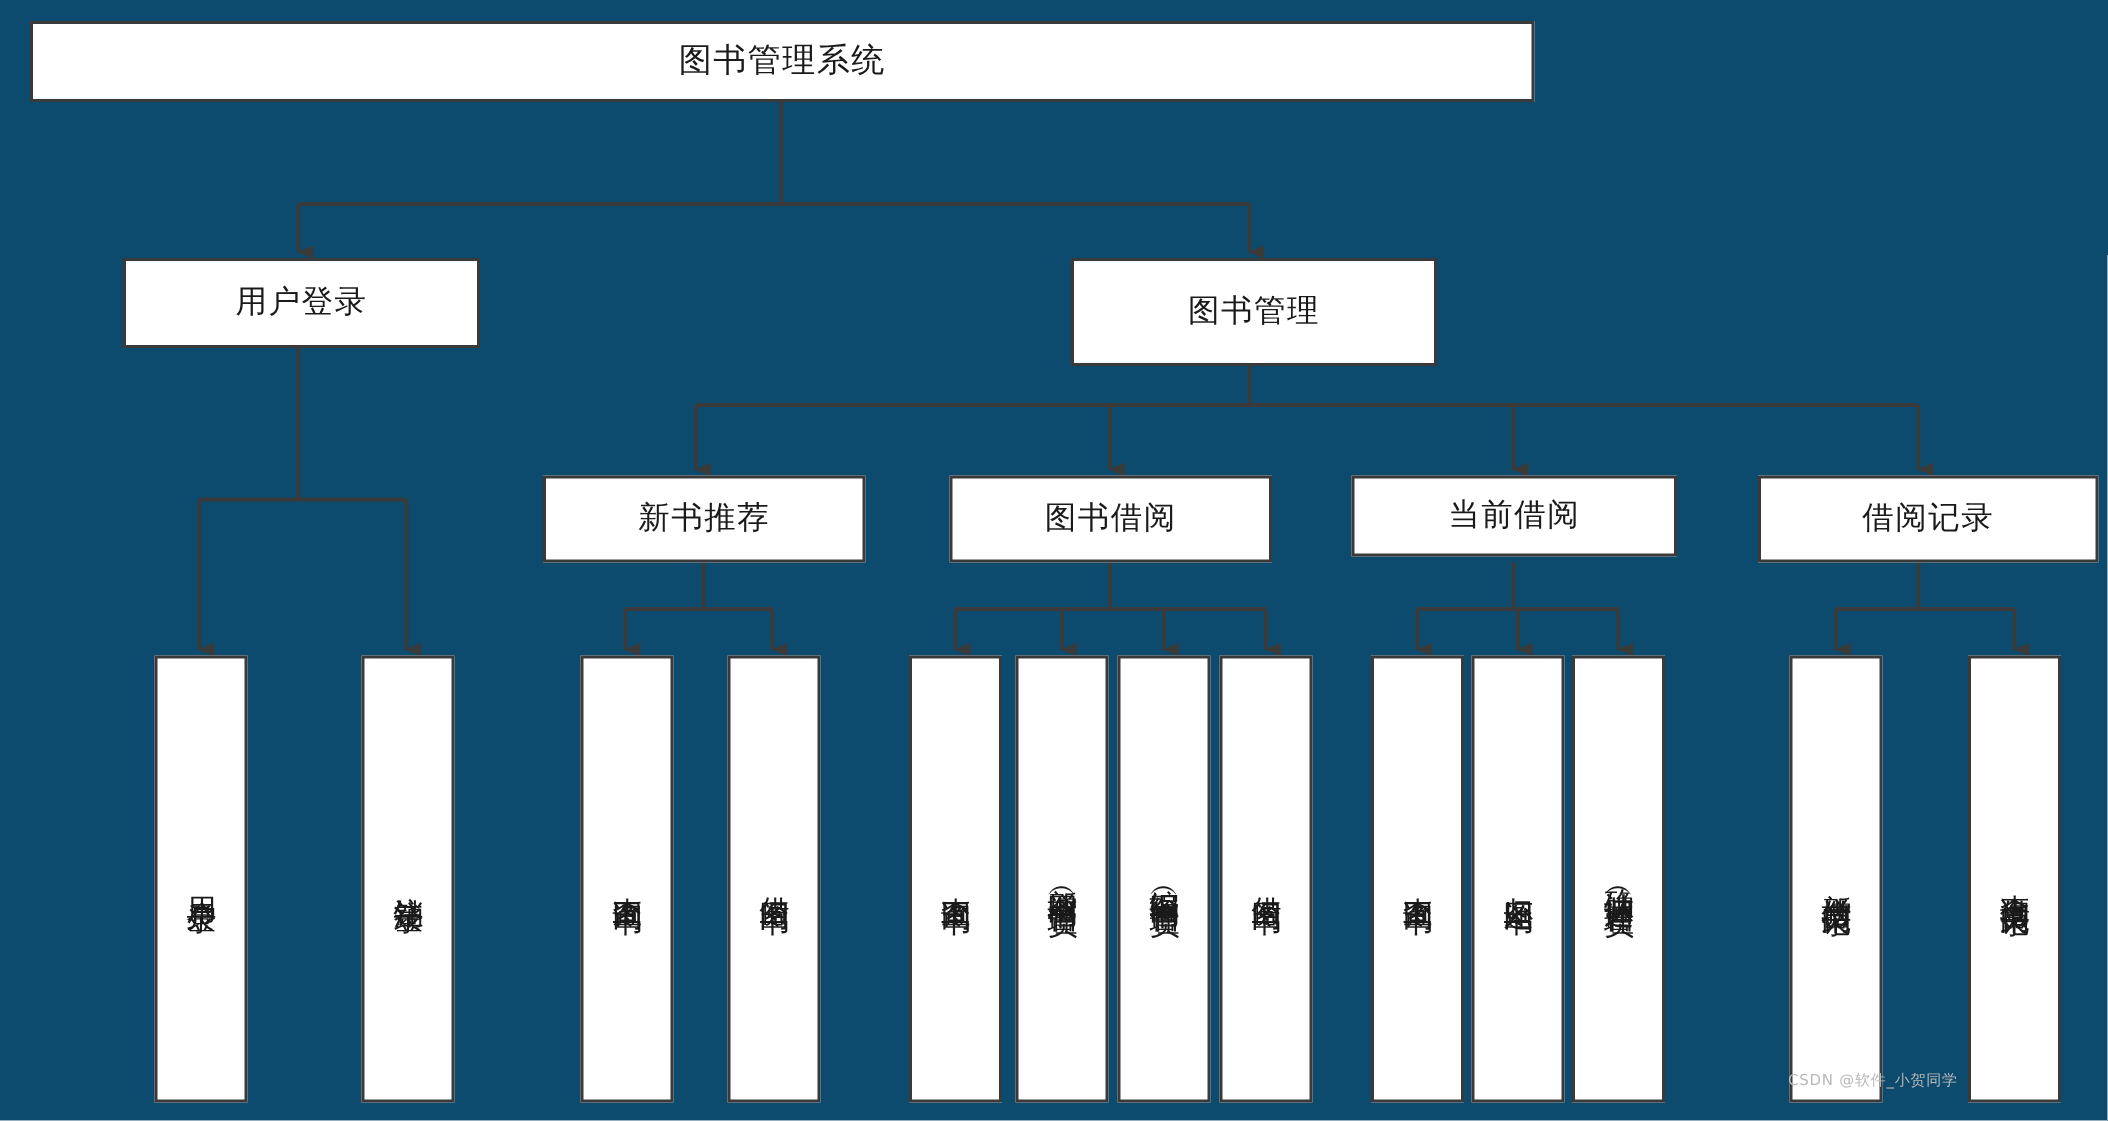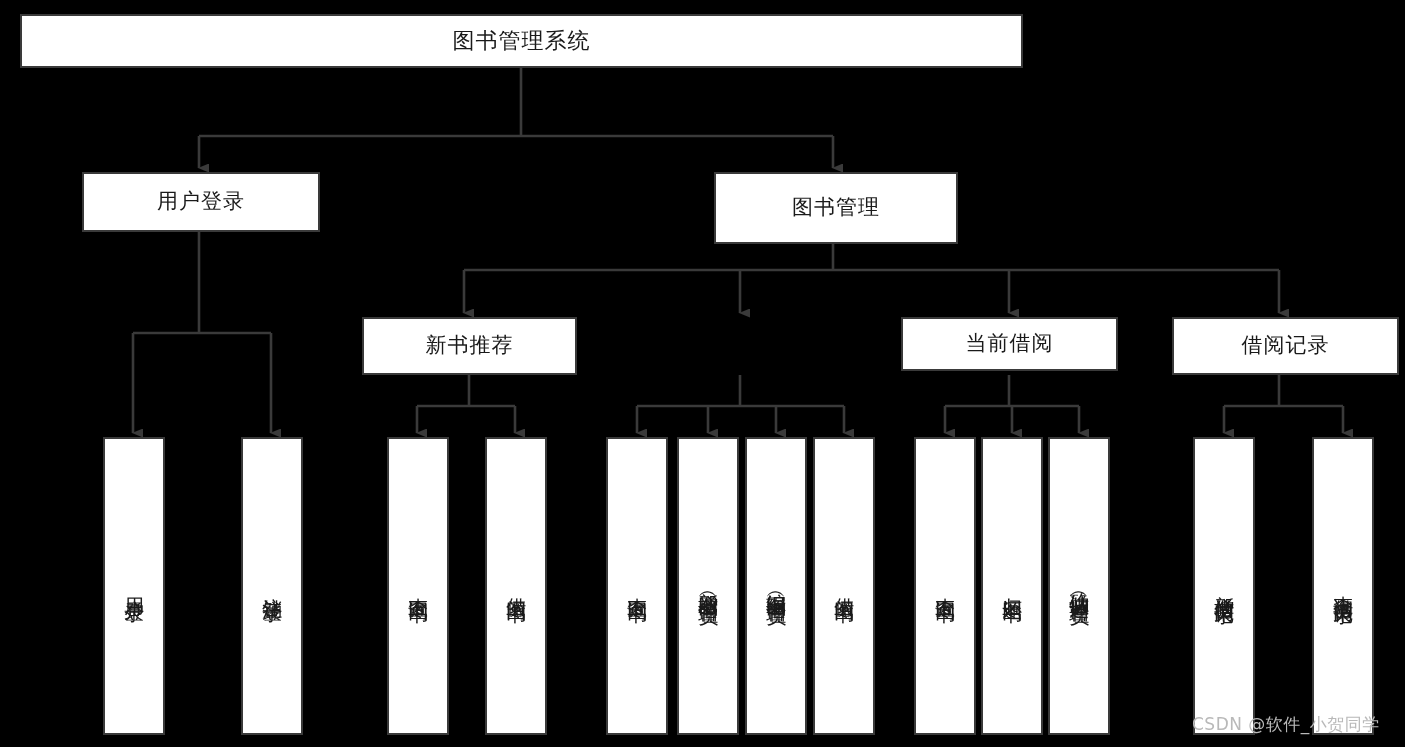--- a/index.html
+++ b/index.html
@@ -1,26 +1,26 @@
 <!DOCTYPE html>
 <html><head>
 <meta charset="utf-8">
 <style>
   html,body{margin:0;padding:0;background:#ffffff;}
   body{font-family:"DejaVu Sans","Liberation Sans",sans-serif;}
-  #canvas{position:relative;width:1405px;height:747px;background:#000000;overflow:hidden;}
+  #canvas{position:relative;width:1405px;height:747px;background:#0c4a6e;overflow:hidden;}
   svg.wires{position:absolute;left:0;top:0;width:1405px;height:747px;}
   .node{position:absolute;box-sizing:border-box;background:#ffffff;border:2.5px solid #3a3a3a;
         display:flex;align-items:center;justify-content:center;color:#1a1a1a;}
   .node.h{font-size:21px;line-height:1.2;letter-spacing:1px;white-space:nowrap;}
   .node.v{padding:6px 0;}
   .node.v .vtext{writing-mode:vertical-rl;text-orientation:upright;font-size:20px;
         line-height:1.38;letter-spacing:2px;text-align:center;color:#1a1a1a;}
   .node.root{font-size:22px;}
-  .watermark{position:absolute;font-size:17px;color:#b9b9b9;letter-spacing:0.5px;white-space:nowrap;}
+  .watermark{position:absolute;font-size:10px;color:#b9b9b9;letter-spacing:0.5px;white-space:nowrap;}
 </style>
 </head>
 <body>
 
 <div id="canvas">
 
   <svg class="wires" viewBox="0 0 1405 747" xmlns="http://www.w3.org/2000/svg">
     <defs>
       <marker id="arw" markerWidth="10" markerHeight="12" refX="4.5" refY="10" orient="auto" markerUnits="userSpaceOnUse">
         <path d="M0,0 L9,0 L4.5,11 Z" fill="#3a3a3a"></path>
@@ -69,20 +69,21 @@
       <path d="M1343,406 L1343,433" marker-end="url(#arw)"></path>
     </g>
   </svg>
 
   <div class="node h root" style="left:20px;top:14px;width:1003px;height:54px;">图书管理系统</div>
 
   <div class="node h" style="left:82px;top:172px;width:238px;height:60px;">用户登录</div>
   <div class="node h" style="left:714px;top:172px;width:244px;height:72px;">图书管理</div>
 
   <div class="node h" style="left:362px;top:317px;width:215px;height:58px;">新书推荐</div>
+  <div class="node h" style="left:633px;top:317px;width:215px;height:58px;">图书借阅</div>
   <div class="node h" style="left:901px;top:317px;width:217px;height:54px;">当前借阅</div>
   <div class="node h" style="left:1172px;top:317px;width:227px;height:58px;">借阅记录</div>
 
   <div class="node v" style="left:103px;top:437px;width:62px;height:298px;">
     <span class="vtext">用户登录</span>
   </div>
   <div class="node v" style="left:241px;top:437px;width:62px;height:298px;">
     <span class="vtext">注销登录</span>
   </div>
 

